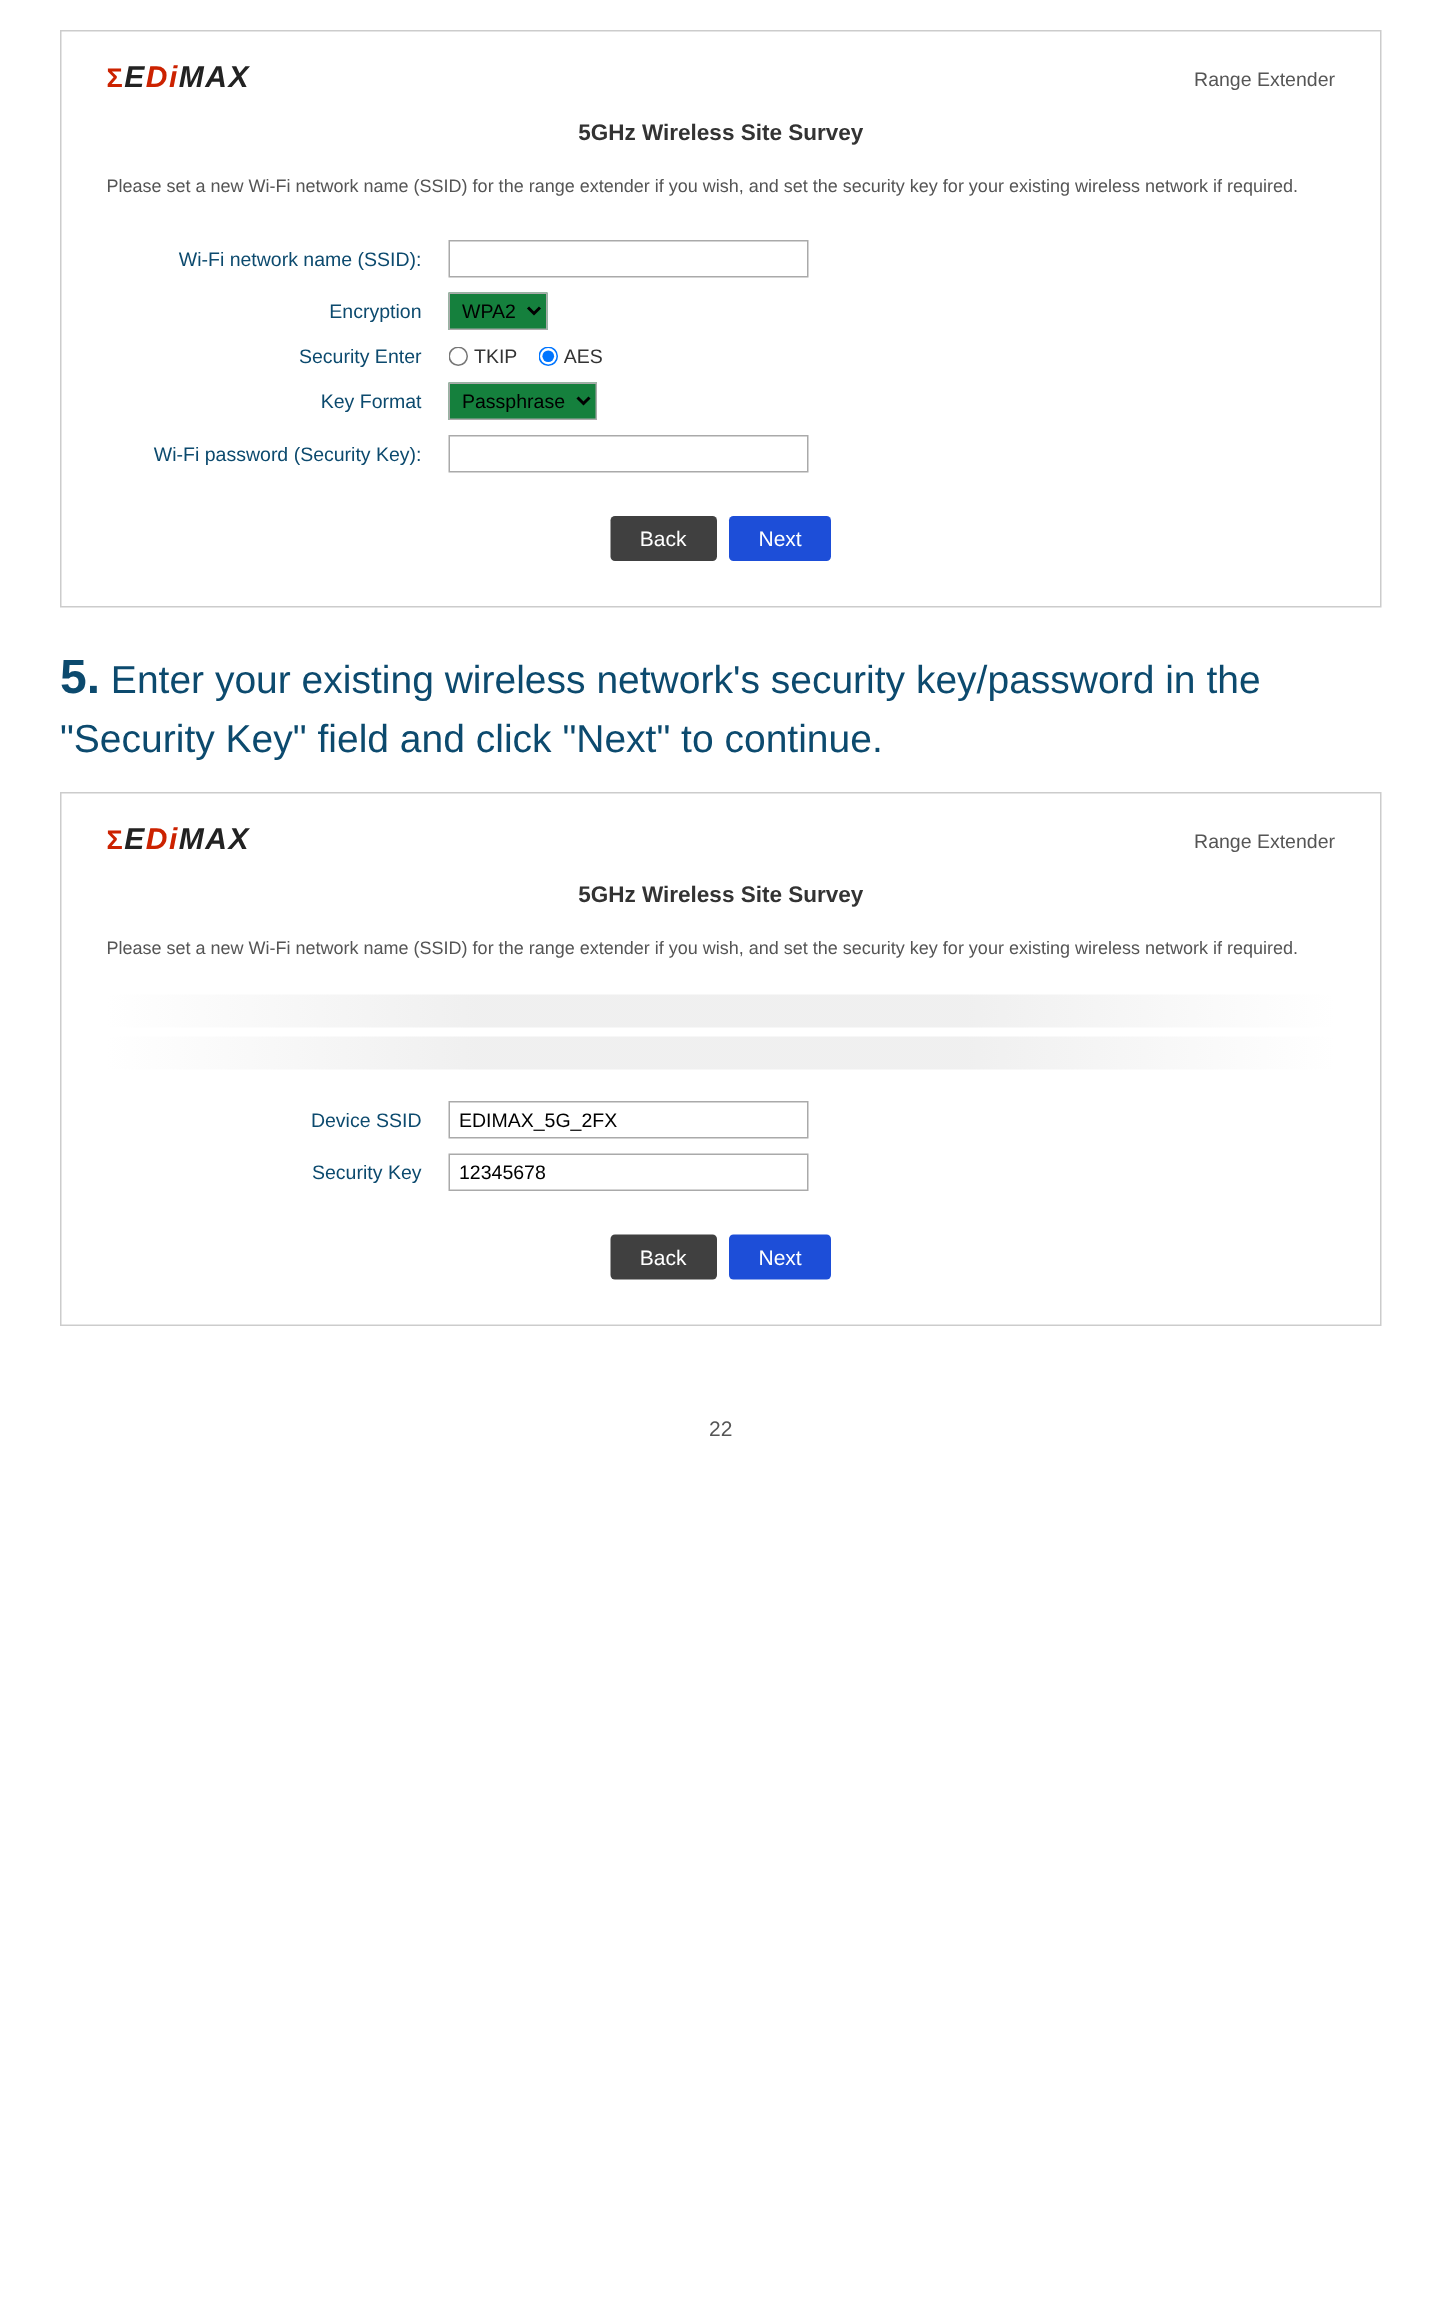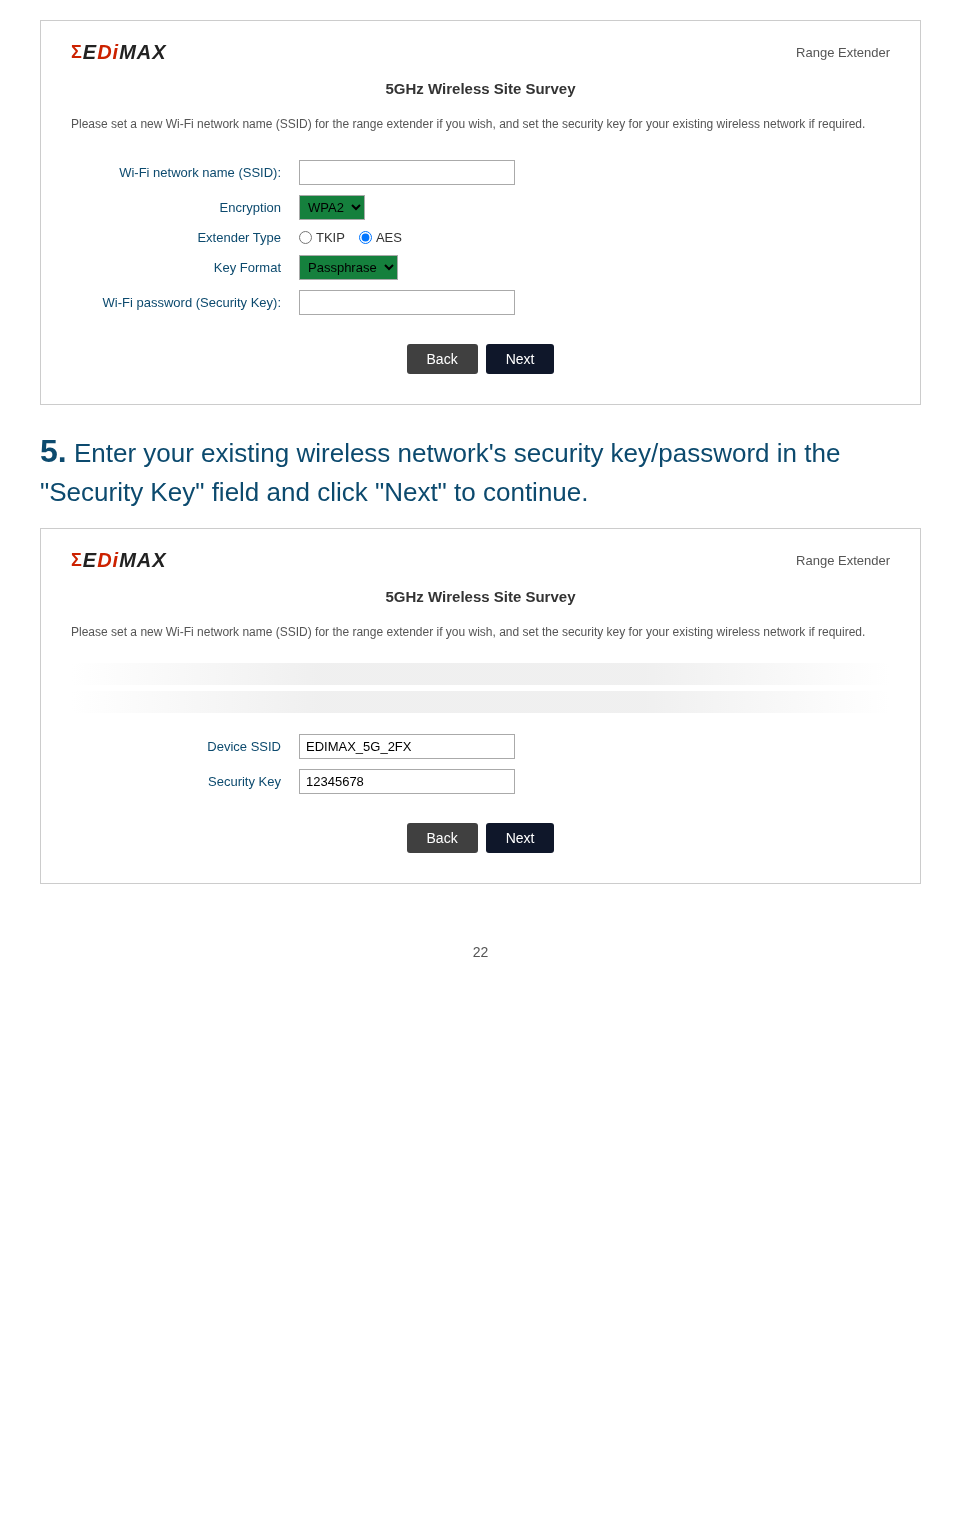--- a/index.html
+++ b/index.html
@@ -71,21 +71,21 @@
     }
 
     .form-table .input-cell {
       text-align: left;
     }
 
     .form-input {
       border: 1px solid #aaa;
       padding: 4px 6px;
       font-size: 13px;
-      width: 216px;
+      width: 240px;
       outline: none;
     }
 
     .form-select {
       border: 1px solid #aaa;
       padding: 3px 4px;
       font-size: 13px;
       background: #15803d;
     }
 
@@ -124,21 +124,21 @@
       background: #404040;
       color: #fff;
       border: none;
       padding: 7px 20px;
       font-size: 14px;
       cursor: pointer;
       border-radius: 3px;
     }
 
     .btn-next {
-      background: #0f172a;
+      background: #1d4ed8;
       color: #fff;
       border: none;
       padding: 7px 20px;
       font-size: 14px;
       cursor: pointer;
       border-radius: 3px;
     }
 
     
     .step-intro {
@@ -215,21 +215,21 @@
       <td class="input-cell">
         <select class="form-select">
           <option>WPA2</option>
           <option>WPA</option>
           <option>WEP</option>
           <option>None</option>
         </select>
       </td>
     </tr>
     <tr>
-      <td class="label-cell">Extender Type</td>
+      <td class="label-cell">Security Enter</td>
       <td class="input-cell">
         <div class="radio-group">
           <label>
             <input type="radio" name="sec1" value="TKIP" style="">
             <span>TKIP</span>
           </label>
           <label>
             <input type="radio" name="sec1" value="AES" checked="" style="">
             <span>AES</span>
           </label>

